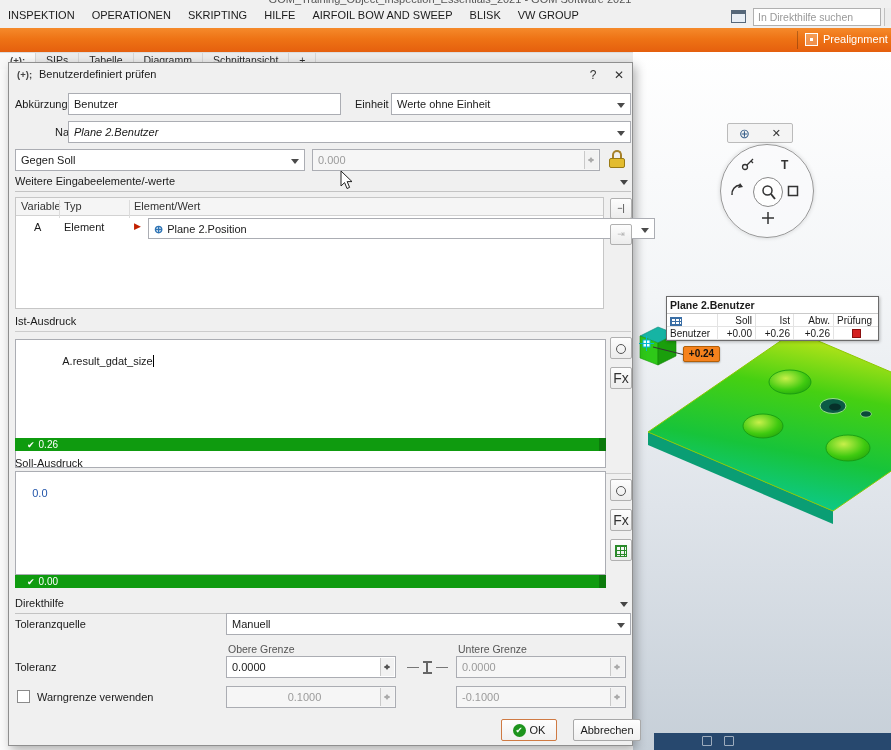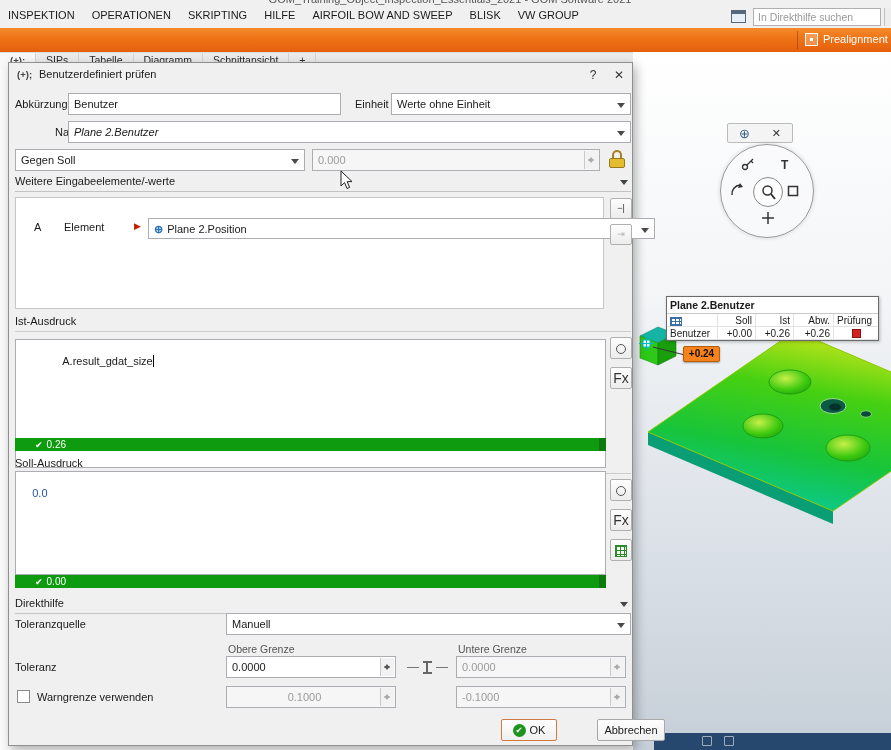--- a/index.html
+++ b/index.html
@@ -99,21 +99,21 @@
   .vt-head span { position:absolute; top:2px; color:#333; }
   .vt-sep { position:absolute; top:0; width:1px; height:18px; background:#dcdcdc; }
   .red-arrow { position:absolute; color:#c22000; font-size:9px; }
 
   .tbl-btn { position:absolute; left:601px; width:22px; height:21px; background:linear-gradient(#fdfdfd,#ececec); border:1px solid #b0b0b0; border-radius:2px; text-align:center; line-height:19px; font-size:9px; color:#333; }
   .tbl-btn.disabled { color:#b5b5b5; }
 
   .expr { position:absolute; left:6px; width:591px; background:#fff; border:1px solid #abadb3; padding:3px 4px; font-size:11px; white-space:pre-wrap; }
   .expr-soll span { color:#2255aa; }
   .caret { display:inline-block; width:1px; height:12px; background:#000; vertical-align:-2px; }
-  .statusbar { position:absolute; left:6px; width:591px; height:13px; background:#0f9b0f; color:#fff; font-size:10px; line-height:13px; padding:0 20px; }
+  .statusbar { position:absolute; left:6px; width:591px; height:13px; background:#0f9b0f; color:#fff; font-size:10px; line-height:13px; padding:0 12px; }
   .statusbar .chk { font-size:9px; margin-right:4px; }
   .grip { position:absolute; right:0; top:0; width:7px; height:13px; background:#0c7a0c; }
 
   .expr-btn { position:absolute; left:601px; width:22px; height:22px; background:linear-gradient(#fdfdfd,#ececec); border:1px solid #b0b0b0; border-radius:2px; text-align:center; line-height:20px; }
   .circle-ico { display:inline-block; width:10px; height:10px; border:1.5px solid #555; border-radius:50%; vertical-align:middle; }
   .fx-ico { font-size:14px; color:#333; }
   .grid-ico { display:inline-block; width:12px; height:12px; border:1px solid #2a8a2a; vertical-align:middle;
     background-image:linear-gradient(#2a8a2a 1px, transparent 1px), linear-gradient(90deg,#2a8a2a 1px, transparent 1px);
     background-size:4px 4px; }
 
@@ -123,21 +123,21 @@
 
   .linkwrap { position:absolute; left:390px; top:596px; width:56px; height:16px; display:flex; align-items:center; justify-content:center; gap:4px; }
   .dash { width:12px; height:1px; background:#777; }
   .ibeam { position:relative; width:9px; height:13px; border-top:2px solid #666; border-bottom:2px solid #666; }
   .ibeam::before { content:""; position:absolute; left:3.5px; top:0; width:2px; height:9px; background:#666; }
 
   .checkbox { position:absolute; left:8px; top:627px; width:13px; height:13px; background:#fff; border:1px solid #8b8b8b; }
 
   .btn { position:absolute; top:656px; height:22px; background:linear-gradient(#fefefe,#f0f0f0); border:1px solid #a8a8a8; border-radius:2px; text-align:center; font-size:11px; color:#1a1a1a; display:flex; align-items:center; justify-content:center; gap:4px; }
   .btn-ok { left:492px; width:56px; border-color:#cf7a43; }
-  .btn-cancel { left:588px; width:68px; }
+  .btn-cancel { left:564px; width:68px; }
   .ok-ico { display:inline-block; width:13px; height:13px; border-radius:50%; background:#1d941d; color:#fff; font-size:8.5px; line-height:13px; text-align:center; }
 
   .cursor { position:absolute; left:340px; top:170px; z-index:40; }
 </style>
 </head>
 <body>
 
 <div class="topstrip">
   <div class="win-title">GOM_Training_Object_Inspection_Essentials_2021 - GOM Software 2021</div>
   <div class="menu-row">
@@ -302,20 +302,27 @@
       <span class="shackle"></span>
       <span class="lockbody"></span>
     </span>
 
   <div class="sect" style="top:112px;">
     <span>Weitere Eingabeelemente/-werte</span>
     <span class="arr2"></span>
   </div>
 
   <div class="var-table">
+    <div class="vt-head">
+      <span style="left:5px;">Variable</span>
+      <span style="left:48px;">Typ</span>
+      <span style="left:118px;">Element/Wert</span>
+      <span class="vt-sep" style="left:43px;"></span>
+      <span class="vt-sep" style="left:113px;"></span>
+    </div>
     <span class="abs" style="left:18px;top:23px;">A</span>
     <span class="abs" style="left:48px;top:23px;">Element</span>
     <span class="red-arrow" style="left:118px;top:23px;">▶</span>
     <div class="field combo" style="left:132px;top:20px;width:507px;height:21px;">
       <span class="elem-glyph">⊕</span><span>Plane 2.Position</span>
       <span class="arr"></span>
     </div>
   </div>
   <div class="tbl-btn" style="top:135px;">−|</div>
   <div class="tbl-btn disabled" style="top:161px;">⇥</div>

